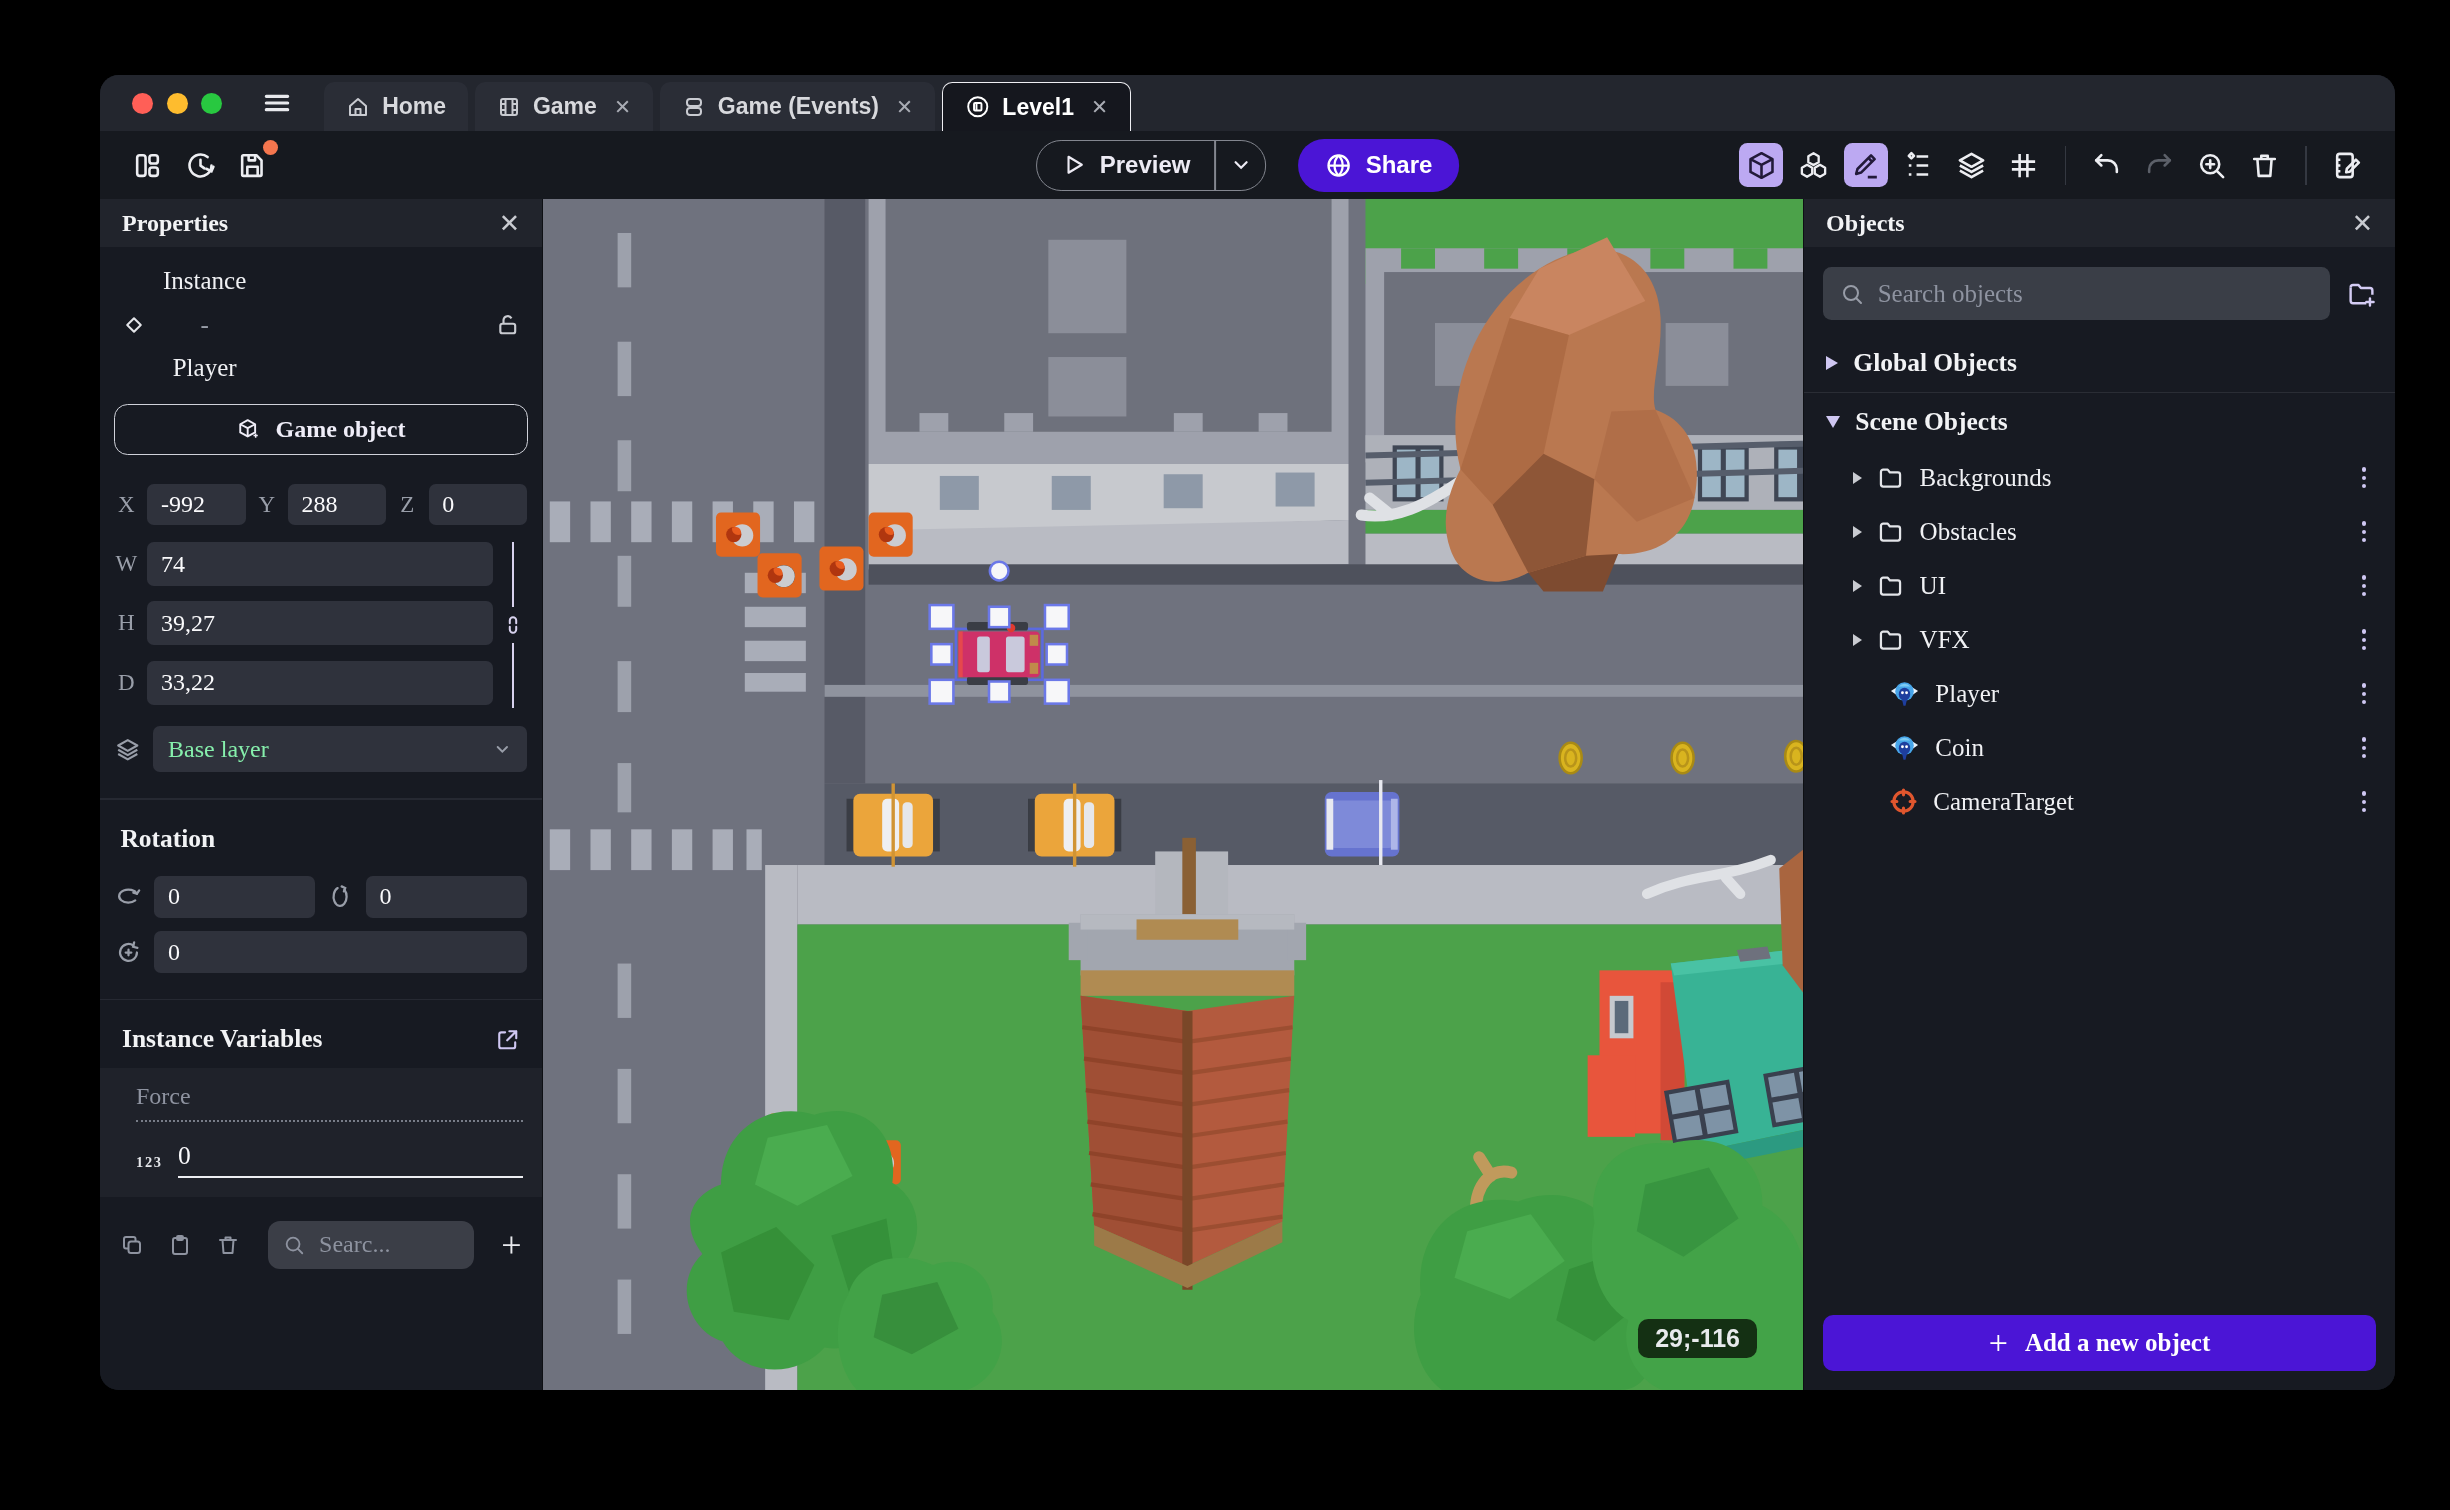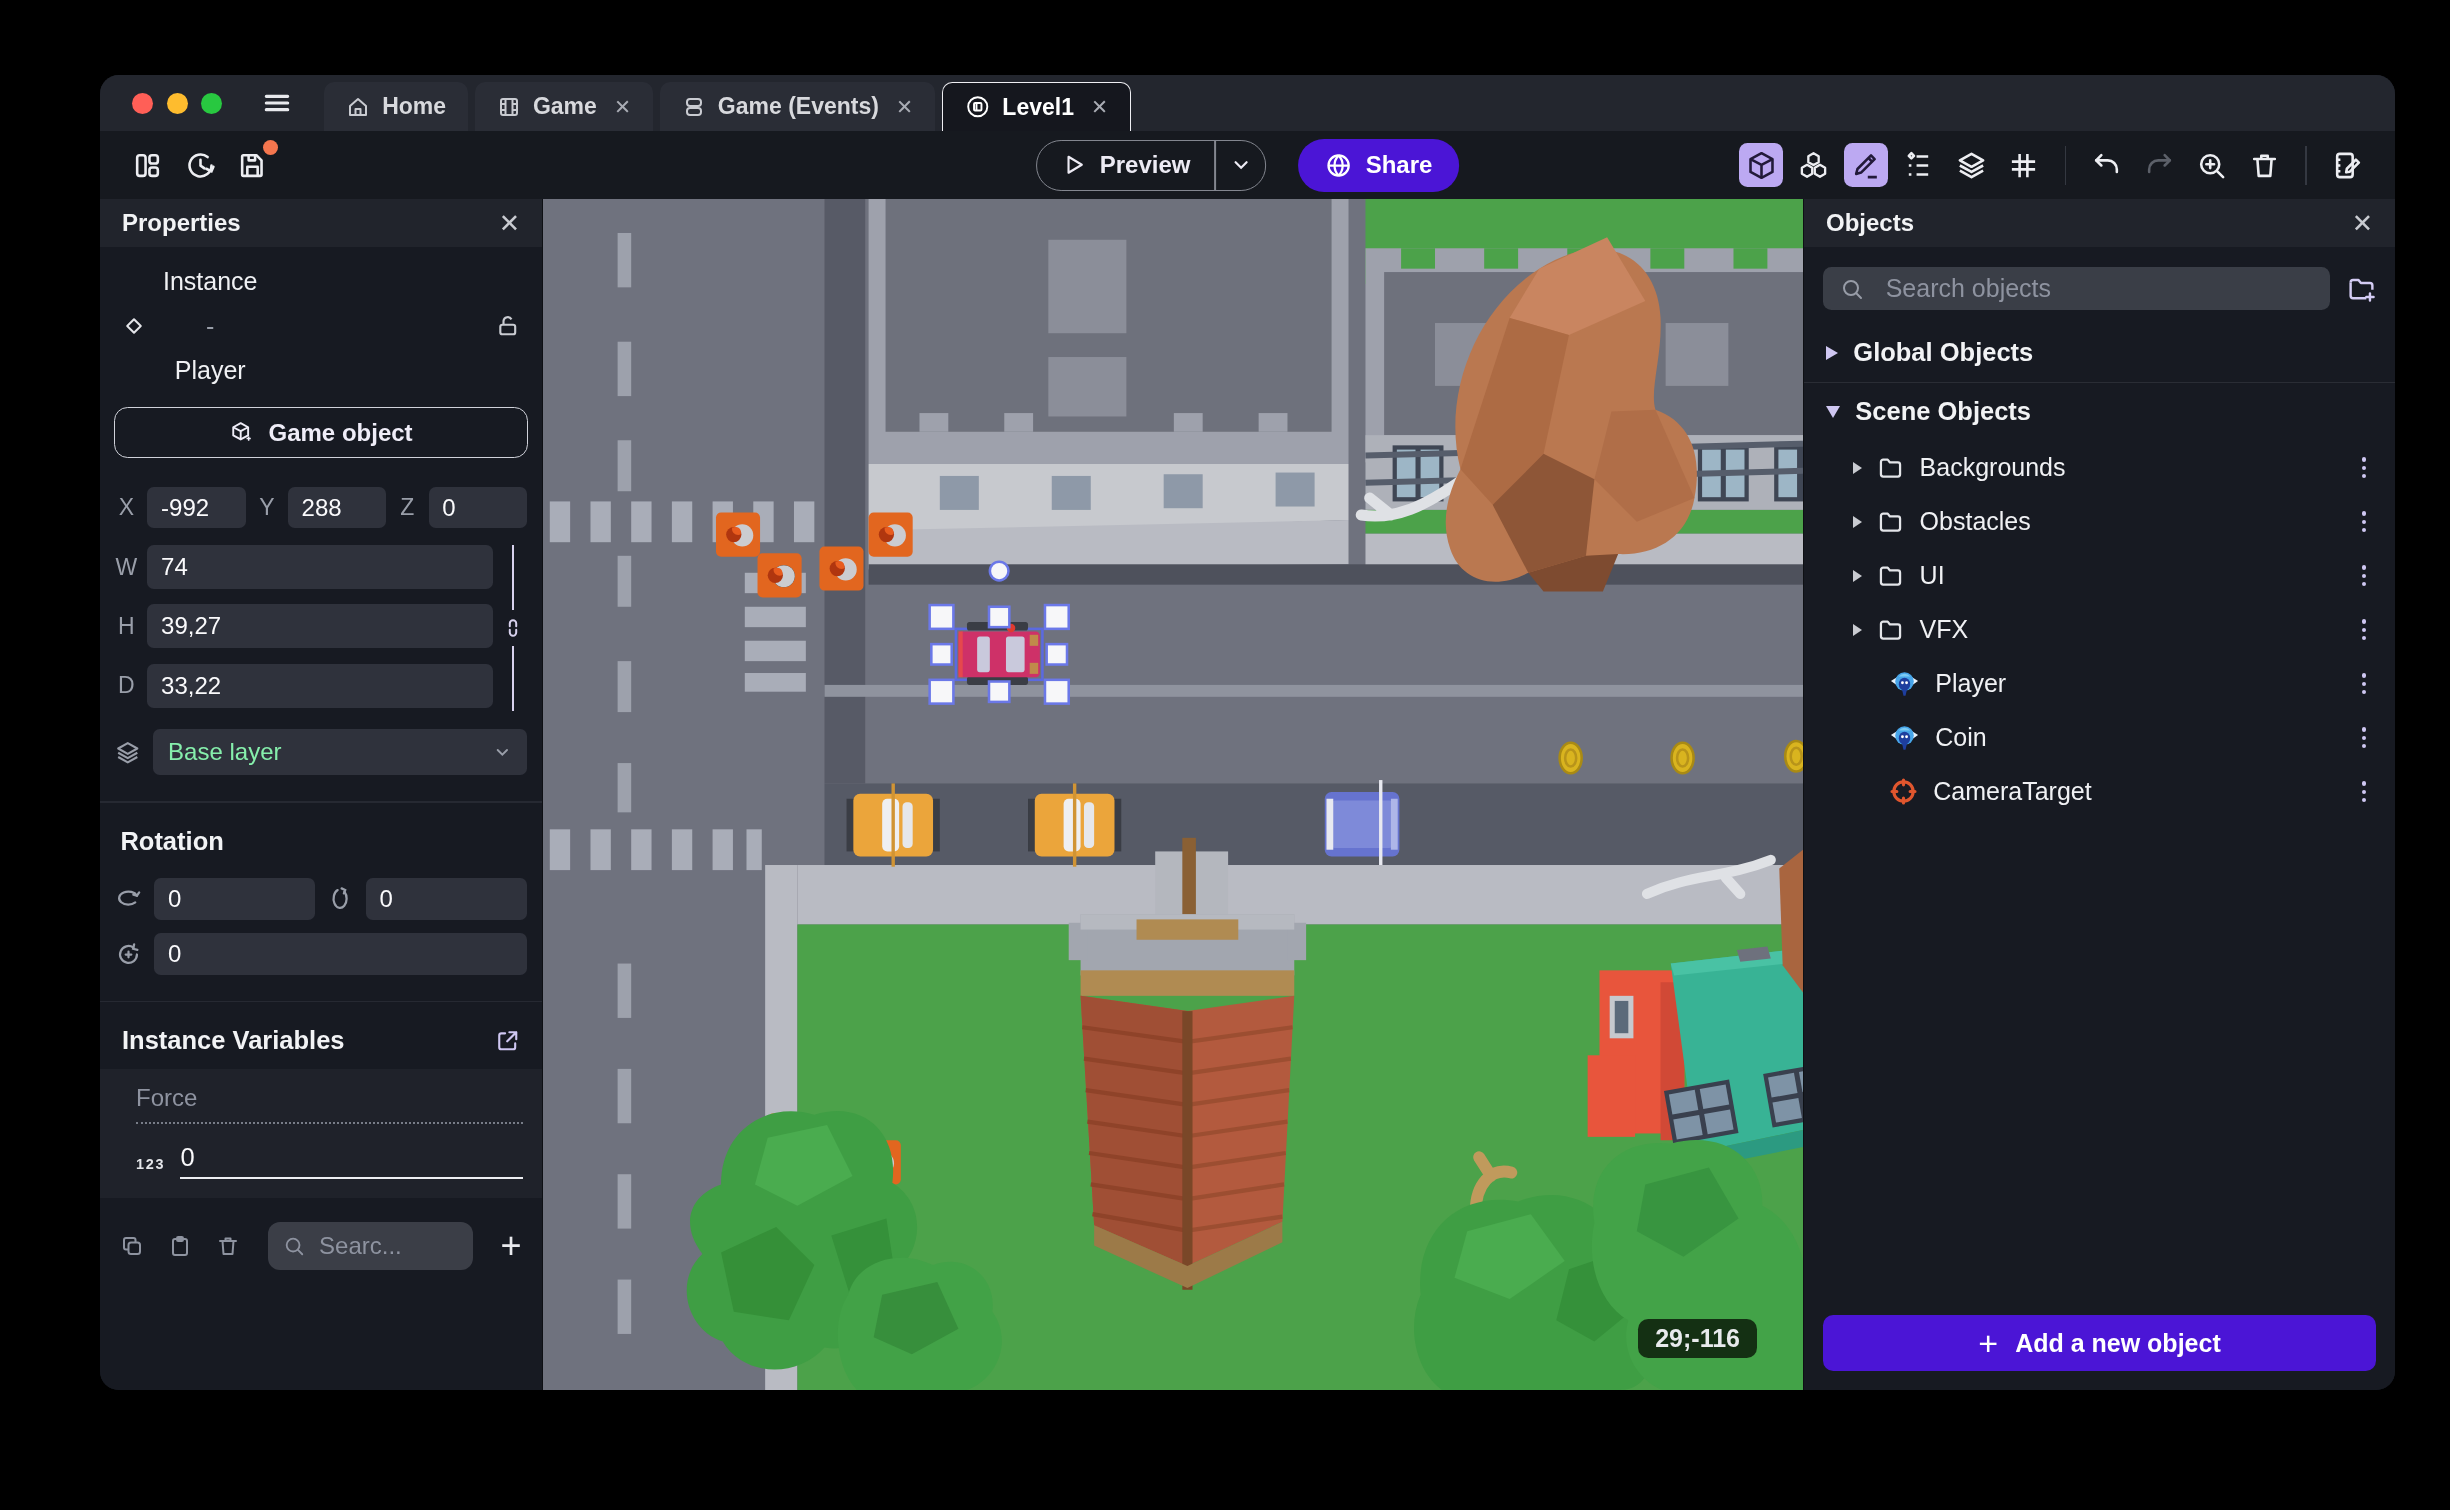--- a/index.html
+++ b/index.html
@@ -27,21 +27,21 @@
   .tsep{width:1.7px;height:39px;background:#343841;margin:0 10.2px;}
   .dot{position:absolute;top:-3.4px;right:-3.4px;width:15.3px;height:15.3px;border-radius:50%;background:#F4764E;}
   .center-controls{position:absolute;left:50%;transform:translateX(-50%);display:flex;align-items:center;gap:32px;}
   .preview-btn{display:flex;align-items:center;height:49px;border:1.7px solid #83868F;border-radius:25px;color:#EDEBF4;overflow:hidden;}
   .preview-main{display:flex;align-items:center;gap:13.6px;padding:0 24px;font-weight:700;font-size:24px;height:100%;}
   .preview-sep{width:1.7px;height:100%;background:#83868F;}
   .preview-caret{width:49px;height:100%;display:flex;align-items:center;justify-content:center;}
   .share-btn{display:flex;align-items:center;gap:13.6px;background:#4B15D6;height:53px;border-radius:26px;padding:0 27px;font-weight:700;font-size:24px;color:#fff;}
   
   .main{flex:1;display:flex;min-height:0;}
-  .panel{width:442px;background:#171A22;display:flex;flex-direction:column;min-height:0;}
+  .panel{width:442px;background:#171A22;display:flex;flex-direction:column;min-height:0;font-family:Liberation Serif, serif;}
   .panel.right{width:591px;}
   .phead{height:48px;background:#21242C;display:flex;align-items:center;padding:0 22px;font-size:24px;font-weight:700;flex:0 0 auto;}
   .phead .x{margin-left:auto;color:#C9CBD1;font-size:25.5px;font-weight:400;}
   
   .inst-row{display:flex;align-items:center;gap:17px;padding:20.4px 22px 3.4px;}
   .inst-label{font-size:25px;display:flex;gap:15.3px;color:#F0F1F4;align-items:center;flex-direction:column;}
   .lock{margin-left:auto;color:#C9CBD1;display:flex;}
   .edit-btn{margin:18.7px 13.6px 0;height:49px;border:1.7px solid #D0D2DA;border-radius:13.6px;display:flex;align-items:center;justify-content:center;gap:13.6px;font-size:24px;font-weight:700;color:#EFEDF8;}
   .coords-row{display:flex;align-items:center;gap:10.2px;padding:0 15.3px;margin-top:29px;}
   .axis{font-size:23px;color:#999EA9;width:22px;text-align:center;flex:0 0 auto;}
@@ -67,21 +67,21 @@
   .var-value-row{display:flex;align-items:flex-end;gap:15.3px;margin-top:18.7px;margin-right:18.7px;}
   .var-type{font-size:14.4px;font-weight:700;letter-spacing:1.7px;color:#E4E6EA;padding-bottom:7.6px;}
   .var-value{flex:1;font-size:25.5px;color:#FAFAFC;border-bottom:2.5px solid #EDEEF2;padding-bottom:5.1px;}
   .var-actions{display:flex;align-items:center;padding:24px 20.4px 0;gap:24px;color:#8E93A0;}
   .var-search{flex:1;height:48px;background:#3B3E47;border-radius:12px;display:flex;align-items:center;gap:12px;padding:0 15.3px;margin:0 3.4px;color:#8E93A0;}
   .var-search input{background:none;border:none;outline:none;color:#C9CBD1;font-size:24px;width:100%;font-family:inherit;}
   .var-search input::placeholder{color:#8E93A0;}
   .plusbtn{color:#E8E9ED;font-size:36px;font-weight:400;line-height:1;}
   
   .search-row{display:flex;align-items:center;gap:17px;padding:20.4px 18.7px 13.6px 18.7px;}
-  .search-pill{flex:1;height:43px;background:#3A3E47;border-radius:8.5px;display:flex;align-items:center;gap:20px;padding:0 17px;color:#979CA7;}
+  .search-pill{flex:1;height:53px;background:#3A3E47;border-radius:8.5px;display:flex;align-items:center;gap:12px;padding:0 17px;color:#979CA7;}
   .search-pill input{background:none;border:none;outline:none;color:#C9CBD1;font-size:25px;flex:1;font-family:inherit;}
   .search-pill input::placeholder{color:#8E93A0;}
   .folder-add{color:#D4CCF4;display:flex;}
   .group-row{display:flex;align-items:center;gap:15.3px;height:58px;padding:0 22px;font-size:25.5px;font-weight:700;}
   .tree-divider{height:0.8px;background:#2A2D35;}
   .tri{width:0;height:0;flex:0 0 auto;}
   .tri.r{border-left:12px solid #CFC7F2;border-top:7.6px solid transparent;border-bottom:7.6px solid transparent;}
   .tri.d{border-top:12px solid #CFC7F2;border-left:7.6px solid transparent;border-right:7.6px solid transparent;}
   .tri.small-r{border-left:9.3px solid #C9CBD1;border-top:6px solid transparent;border-bottom:6px solid transparent;}
   .folder-row{display:flex;align-items:center;height:54px;padding:0 22px 0 49px;gap:15.3px;font-size:25px;color:#F0F1F4;}

